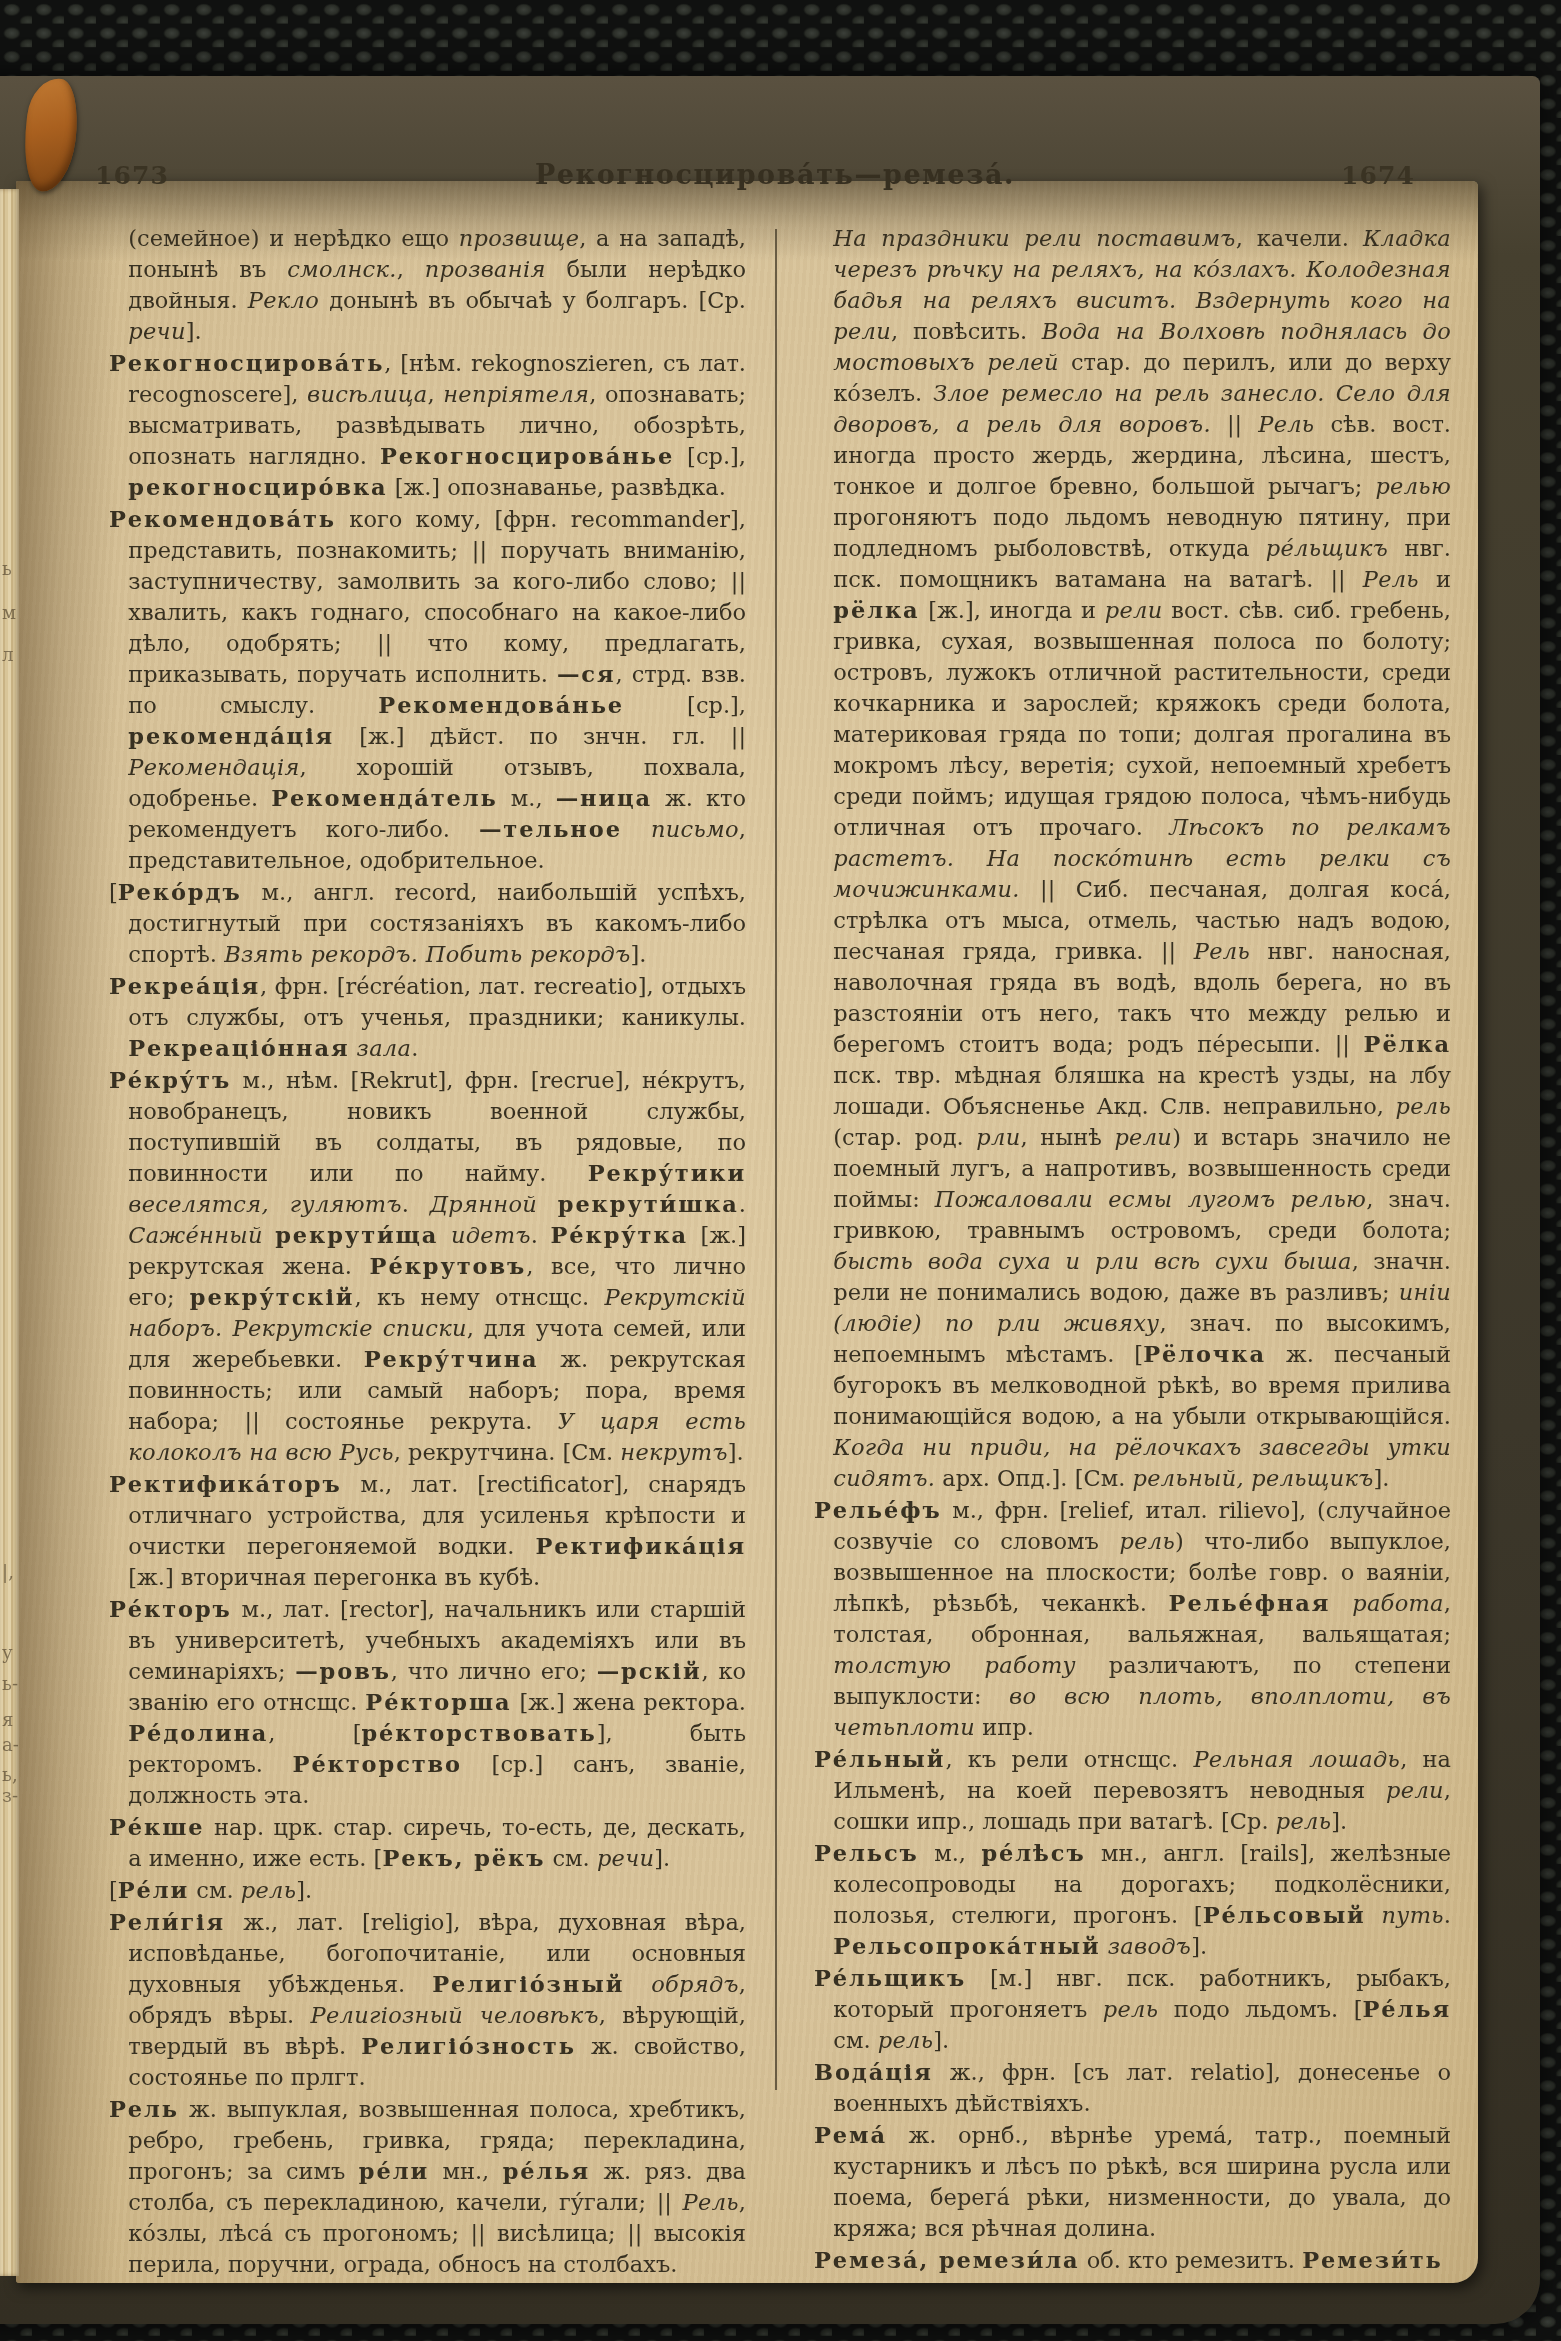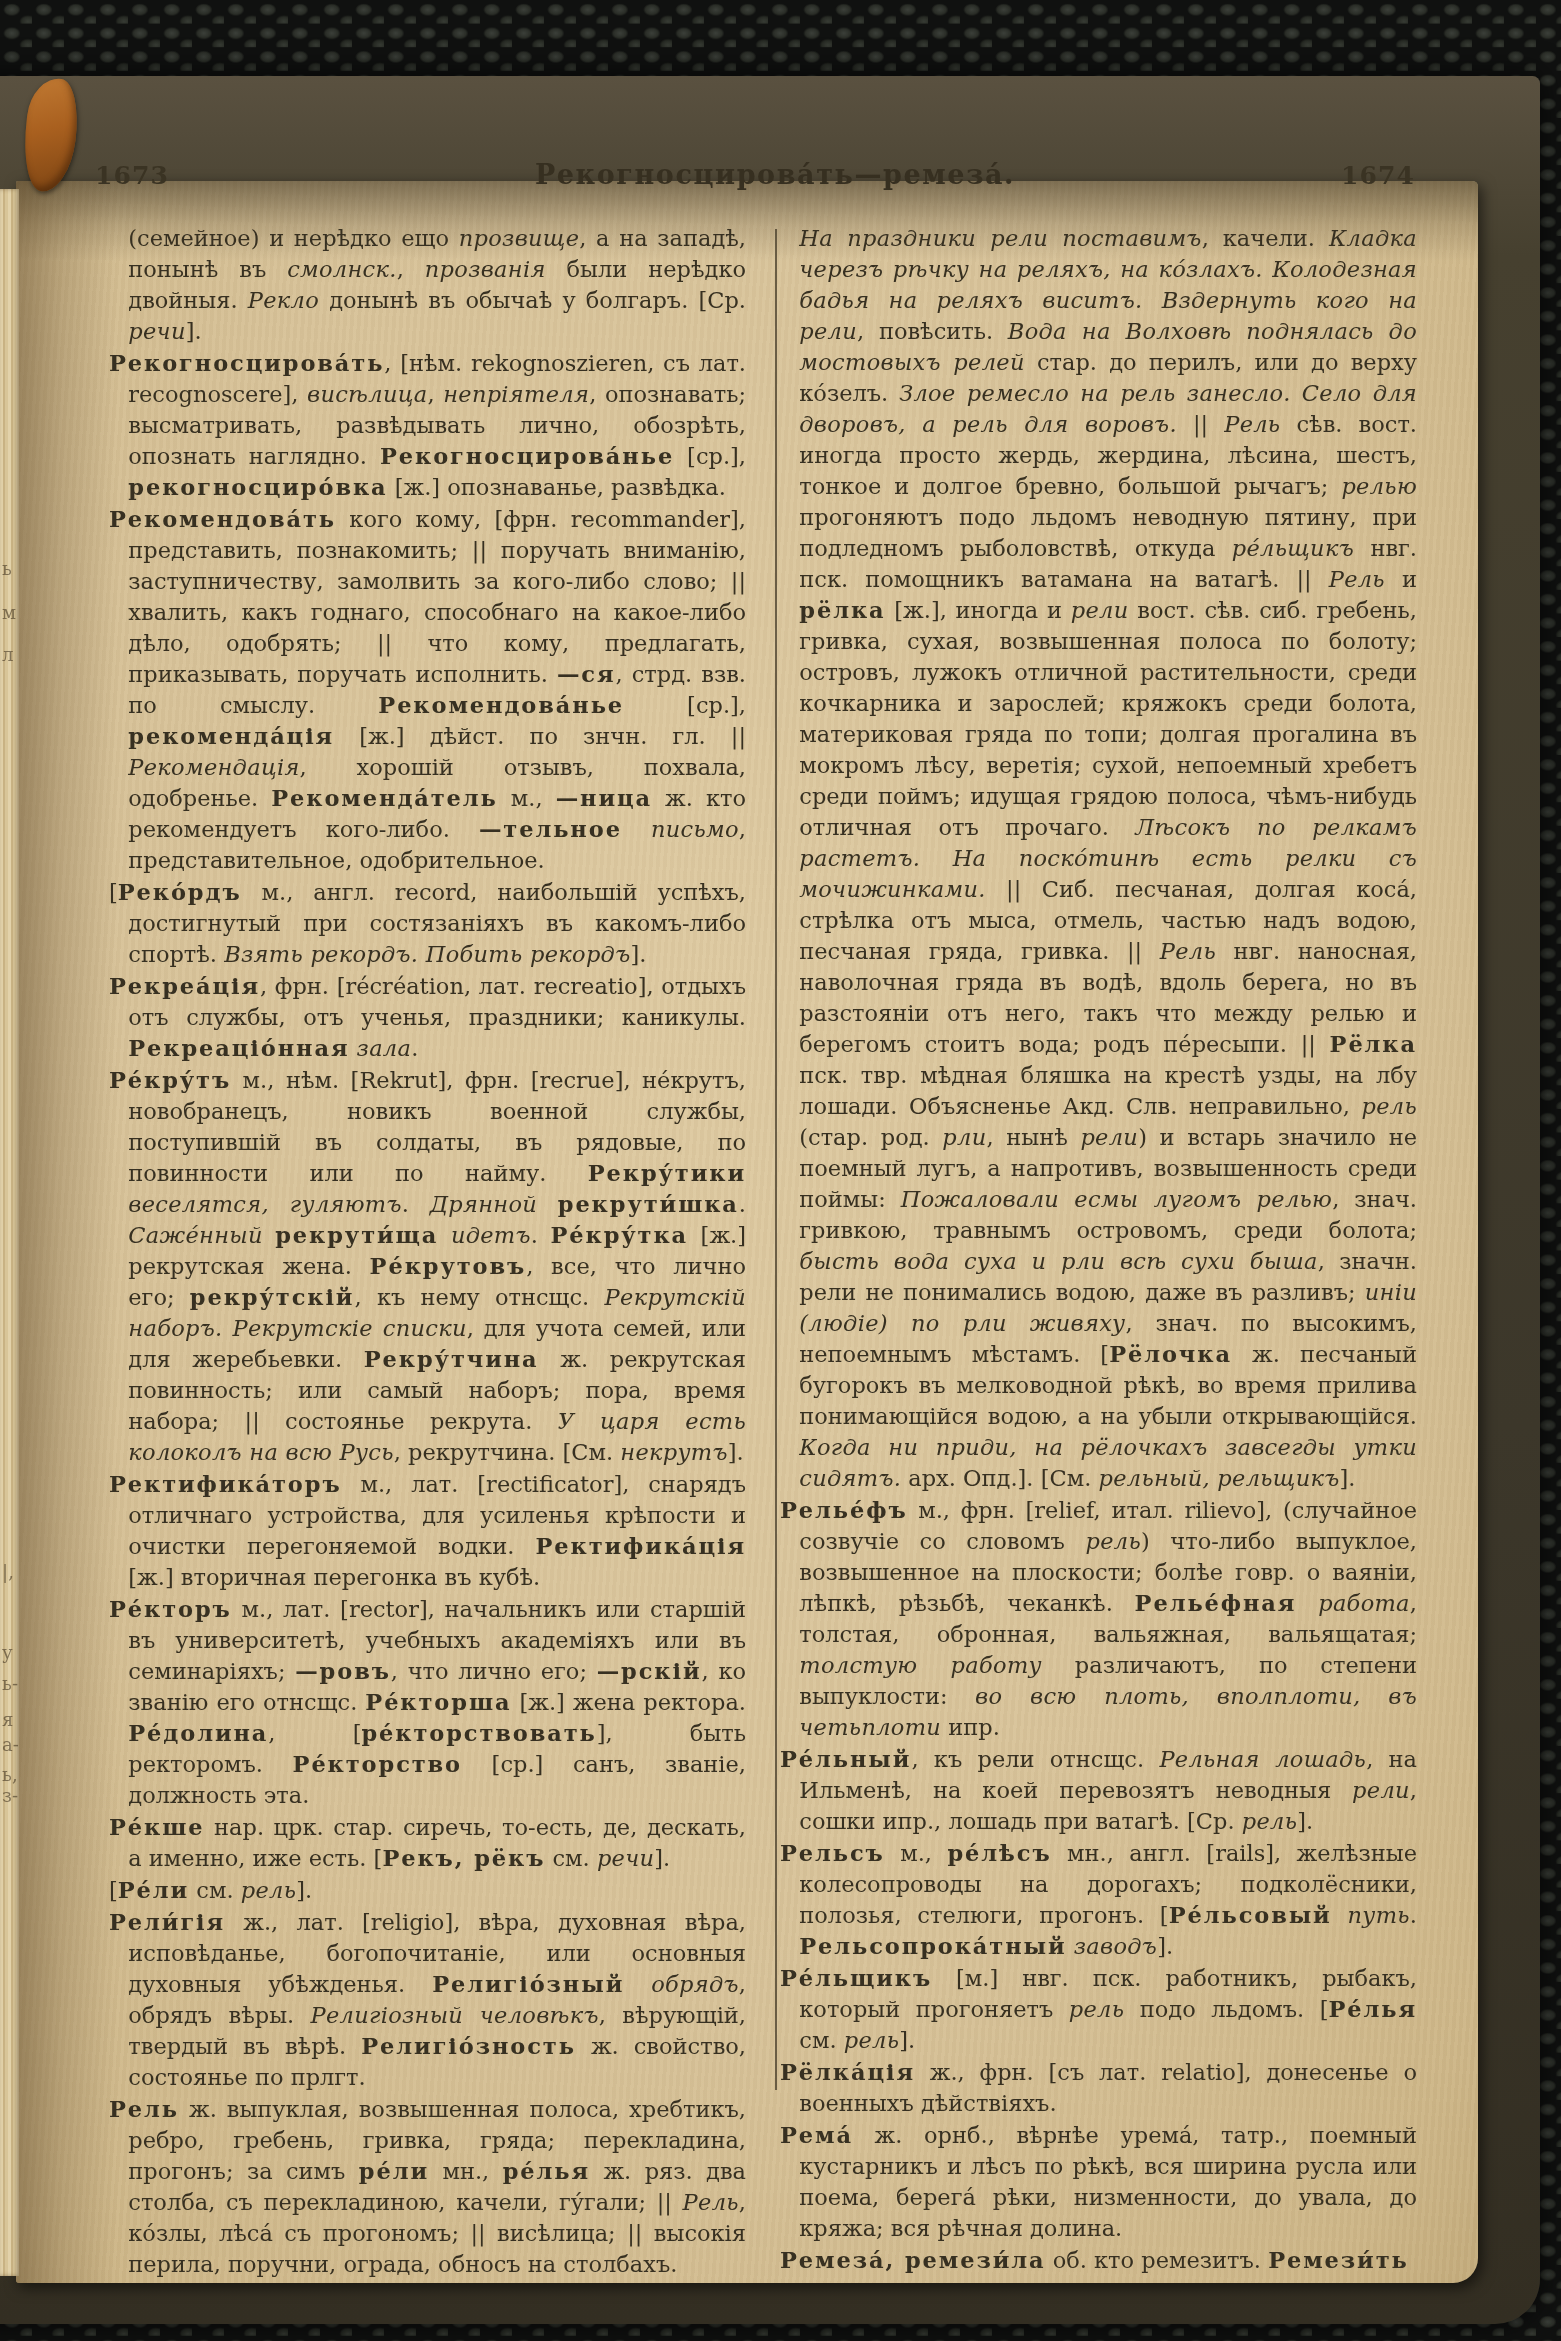--- a/index.html
+++ b/index.html
@@ -58,21 +58,21 @@
   .header-title{
     position:absolute;top:159px;left:244px;width:1062px;text-align:center;
     font-size:27px;font-weight:bold;color:#362f20;letter-spacing:1.6px;
   }
   .col{
     position:absolute;top:222px;width:639px;
     font-size:22.5px;line-height:31px;color:#373021;
     text-align:justify;padding-left:19.3px;box-sizing:border-box;
   }
   .col-left{left:108px;}
-  .col-right{left:779px;}
+  .col-right{left:813px;}
   .divider{
     position:absolute;left:775px;top:229px;width:1.6px;height:1861px;
     background:rgba(64,54,36,.72);
   }
   .entry{margin:1px;text-indent:-19.3px;}
   .entry.cont{text-indent:0;}
   .entry b{font-weight:bold;letter-spacing:1.9px;}
   .entry i{font-style:italic;letter-spacing:0.3px;}
   .paper-grain{
     position:absolute;left:0;top:0;width:100%;height:100%;pointer-events:none;
@@ -125,17 +125,17 @@
     <p class="entry">[<b>Ре́ли</b> см. <i>рель</i>].</p>
     <p class="entry"><b>Рели́гія</b> ж., лат. [religio], вѣра, духовная вѣра, исповѣданье, богопочитаніе, или основныя духовныя убѣжденья. <b>Религіо́зный</b> <i>обрядъ</i>, обрядъ вѣры. <i>Религіозный человѣкъ</i>, вѣрующій, твердый въ вѣрѣ. <b>Религіо́зность</b> ж. свойство, состоянье по прлгт.</p>
     <p class="entry"><b>Рель</b> ж. выпуклая, возвышенная полоса, хребтикъ, ребро, гребень, гривка, гряда; перекладина, прогонъ; за симъ <b>ре́ли</b> мн., <b>ре́лья</b> ж. ряз. два столба, съ перекладиною, качели, гу́гали; || <i>Рель</i>, ко́злы, лѣса́ съ прогономъ; || висѣлица; || высокія перила, поручни, ограда, обносъ на столбахъ.</p>
   </div>
 <div class="col col-right">
     <p class="entry cont"><i>На праздники рели поставимъ</i>, качели. <i>Кладка черезъ рѣчку на реляхъ, на ко́злахъ. Колодезная бадья на реляхъ виситъ. Вздернуть кого на рели</i>, повѣсить. <i>Вода на Волховѣ поднялась до мостовыхъ релей</i> стар. до перилъ, или до верху ко́зелъ. <i>Злое ремесло на рель занесло. Село для дворовъ, а рель для воровъ.</i> || <i>Рель</i> сѣв. вост. иногда просто жердь, жердина, лѣсина, шестъ, тонкое и долгое бревно, большой рычагъ; <i>релью</i> прогоняютъ подо льдомъ неводную пятину, при подледномъ рыболовствѣ, откуда <i>ре́льщикъ</i> нвг. пск. помощникъ ватамана на ватагѣ. || <i>Рель</i> и <b>рёлка</b> [ж.], иногда и <i>рели</i> вост. сѣв. сиб. гребень, гривка, сухая, возвышенная полоса по болоту; островъ, лужокъ отличной растительности, среди кочкарника и зарослей; кряжокъ среди болота, материковая гряда по топи; долгая прогалина въ мокромъ лѣсу, веретія; сухой, непоемный хребетъ среди поймъ; идущая грядою полоса, чѣмъ-нибудь отличная отъ прочаго. <i>Лѣсокъ по релкамъ растетъ. На поско́тинѣ есть релки съ мочижинками.</i> || Сиб. песчаная, долгая коса́, стрѣлка отъ мыса, отмель, частью надъ водою, песчаная гряда, гривка. || <i>Рель</i> нвг. наносная, наволочная гряда въ водѣ, вдоль берега, но въ разстояніи отъ него, такъ что между релью и берегомъ стоитъ вода; родъ пе́ресыпи. || <b>Рёлка</b> пск. твр. мѣдная бляшка на крестѣ узды, на лбу лошади. Объясненье Акд. Слв. неправильно, <i>рель</i> (стар. род. <i>рли</i>, нынѣ <i>рели</i>) и встарь значило не поемный лугъ, а напротивъ, возвышенность среди поймы: <i>Пожаловали есмы лугомъ релью</i>, знач. гривкою, травнымъ островомъ, среди болота; <i>бысть вода суха и рли всѣ сухи быша</i>, значн. рели не понимались водою, даже въ разливъ; <i>иніи (людіе) по рли живяху</i>, знач. по высокимъ, непоемнымъ мѣстамъ. [<b>Рёлочка</b> ж. песчаный бугорокъ въ мелководной рѣкѣ, во время прилива понимающійся водою, а на убыли открывающійся. <i>Когда ни приди, на рёлочкахъ завсегды утки сидятъ.</i> арх. Опд.]. [См. <i>рельный, рельщикъ</i>].</p>
     <p class="entry"><b>Релье́фъ</b> м., фрн. [relief, итал. rilievo], (случайное созвучіе со словомъ <i>рель</i>) что-либо выпуклое, возвышенное на плоскости; болѣе говр. о ваяніи, лѣпкѣ, рѣзьбѣ, чеканкѣ. <b>Релье́фная</b> <i>работа</i>, толстая, обронная, вальяжная, вальящатая; <i>толстую работу</i> различаютъ, по степени выпуклости: <i>во всю плоть, вполплоти, въ четьплоти</i> ипр.</p>
     <p class="entry"><b>Ре́льный</b>, къ рели отнсщс. <i>Рельная лошадь</i>, на Ильменѣ, на коей перевозятъ неводныя <i>рели</i>, сошки ипр., лошадь при ватагѣ. [Ср. <i>рель</i>].</p>
     <p class="entry"><b>Рельсъ</b> м., <b>ре́лѣсъ</b> мн., англ. [rails], желѣзные колесопроводы на дорогахъ; подколёсники, полозья, стелюги, прогонъ. [<b>Ре́льсовый</b> <i>путь</i>. <b>Рельсопрока́тный</b> <i>заводъ</i>].</p>
     <p class="entry"><b>Ре́льщикъ</b> [м.] нвг. пск. работникъ, рыбакъ, который прогоняетъ <i>рель</i> подо льдомъ. [<b>Ре́лья</b> см. <i>рель</i>].</p>
-    <p class="entry"><b>Рёлка́ція</b> ж., фрн. [съ лат. relatio], донесенье о военныхъ дѣйствіяхъ.</p>
+    <p class="entry"><b>Вода́ція</b> ж., фрн. [съ лат. relatio], донесенье о военныхъ дѣйствіяхъ.</p>
     <p class="entry"><b>Рема́</b> ж. орнб., вѣрнѣе урема́, татр., поемный кустарникъ и лѣсъ по рѣкѣ, вся ширина русла или поема, берега́ рѣки, низменности, до увала, до кряжа; вся рѣчная долина.</p>
     <p class="entry"><b>Ремеза́, ремези́ла</b> об. кто ремезитъ. <b>Ремези́ть</b></p>
   </div>
 
 
 </body></html>

